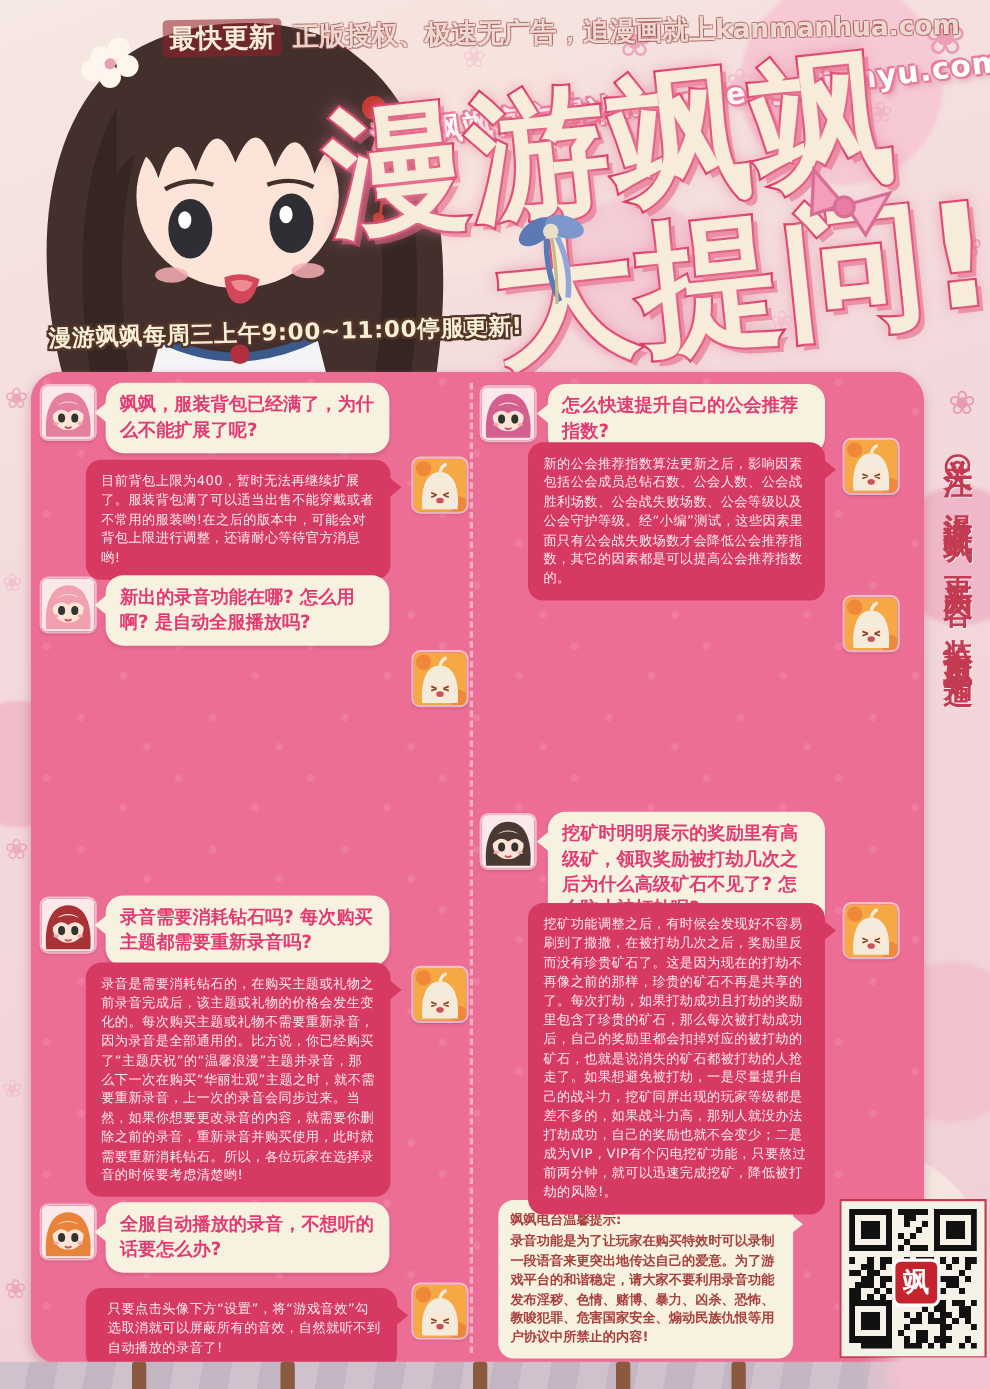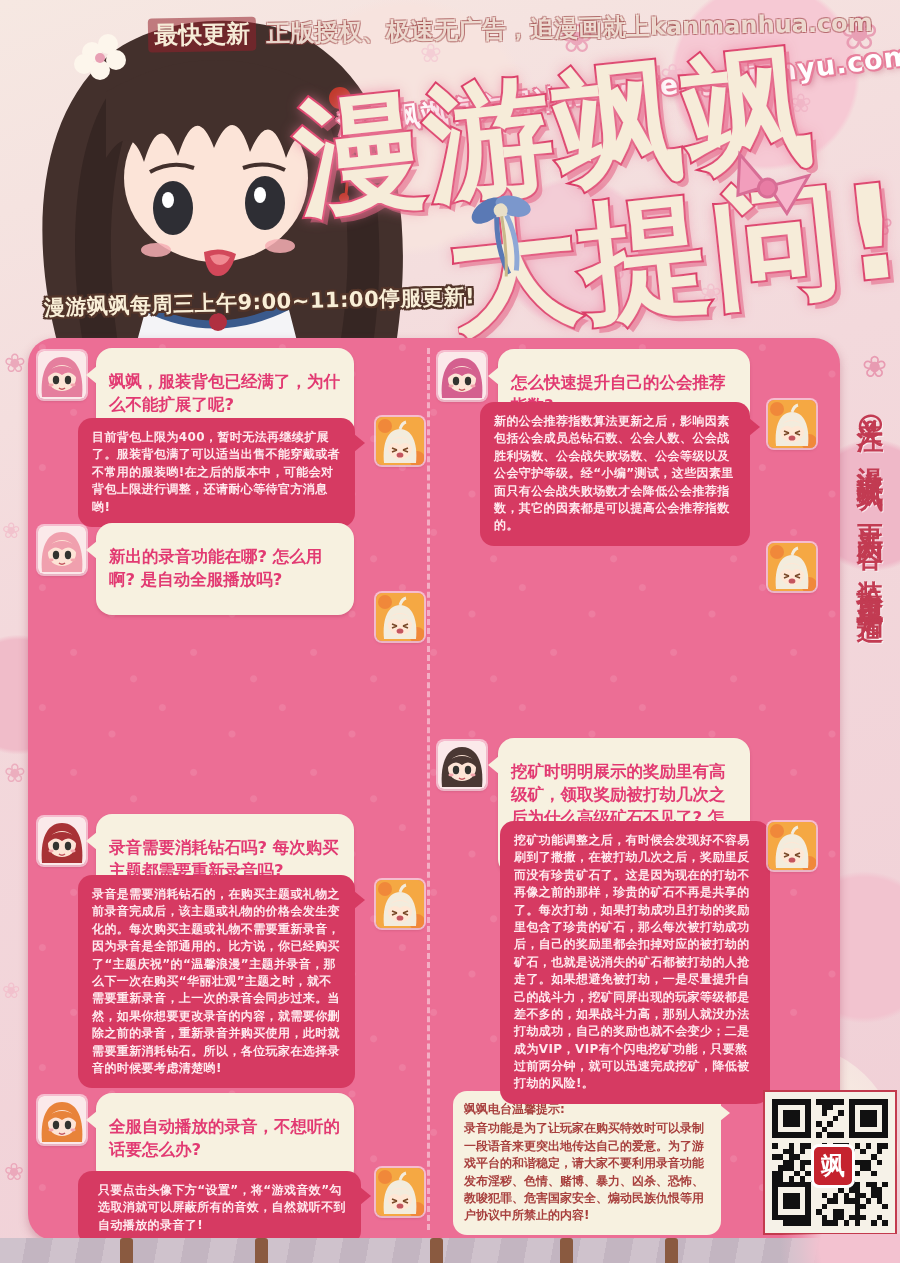--- a/index.html
+++ b/index.html
@@ -42,26 +42,26 @@
       background:
         radial-gradient(circle at 12% 8%, rgba(255,255,255,.10) 0 3px, transparent 4px),
         radial-gradient(circle at 70% 30%, rgba(255,255,255,.10) 0 3px, transparent 4px),
         radial-gradient(circle at 38% 62%, rgba(255,255,255,.10) 0 3px, transparent 4px),
         radial-gradient(circle at 88% 84%, rgba(255,255,255,.10) 0 3px, transparent 4px),
         #ec6e95;
       background-size:120px 120px;
       box-shadow:0 4px 10px rgba(160,60,90,.35);}
   #divider{position:absolute;left:399px;top:10px;height:882px;width:0;
       border-left:3px dashed rgba(255,255,255,.45);}
-  .q-bubble{position:absolute;background:#f7f1e0;border-radius:16px;padding:23px 13px;
+  .q-bubble{position:absolute;background:#f7f1e0;border-radius:16px;padding:9px 13px;
       color:#e23a72;font-weight:bold;font-size:16.5px;line-height:1.38;box-shadow:0 2px 3px rgba(170,60,90,.3);}
   .q-bubble:before{content:"";position:absolute;left:-10px;top:18px;border-top:9px solid transparent;
       border-bottom:9px solid transparent;border-right:11px solid #f7f1e0;}
   .a-bubble{position:absolute;background:#d63a62;border-radius:14px;padding:11px 14px;
-      color:#ffe9ee;font-weight:bold;font-size:12px;line-height:1.45;letter-spacing:.4px;}
+      color:#ffe9ee;font-weight:normal;font-size:12px;line-height:1.45;letter-spacing:.4px;}
   .a-bubble:after{content:"";position:absolute;right:-10px;top:16px;border-top:9px solid transparent;
       border-bottom:9px solid transparent;border-left:11px solid #d63a62;}
   .avatar,.sticker{position:absolute;width:48px;height:48px;border-radius:6px;overflow:hidden;
       box-shadow:0 0 0 2px rgba(255,255,255,.55),0 2px 3px rgba(150,50,80,.4);}
   #tipbox{position:absolute;left:425px;top:753px;width:246px;background:#f7f1e0;border-radius:14px;
       padding:10px 11px;color:#a8403e;font-weight:bold;font-size:12px;line-height:1.45;}
   #tipbox:after{content:"";position:absolute;right:-9px;top:14px;border-top:8px solid transparent;
       border-bottom:8px solid transparent;border-left:10px solid #f7f1e0;}
   #tip-title{margin-bottom:2px;}
   
@@ -314,21 +314,21 @@
     <path d="M4,46 C2,24 8,6 24,6 C40,6 46,24 44,46 Z" fill="#4a3833"></path>
     <ellipse cx="24" cy="27" rx="14" ry="13" fill="#fde4d6"></ellipse>
     <path d="M10,20 Q24,10 38,20 L38,26 Q31,18 24,24 Q17,18 10,26 Z" fill="#4a3833"></path>
     <ellipse cx="18" cy="29" rx="3.2" ry="4.2" fill="#33332f"></ellipse>
     <ellipse cx="30" cy="29" rx="3.2" ry="4.2" fill="#33332f"></ellipse>
     <ellipse cx="13" cy="34" rx="2.6" ry="1.4" fill="#f4a6ad"></ellipse>
     <ellipse cx="35" cy="34" rx="2.6" ry="1.4" fill="#f4a6ad"></ellipse>
     <path d="M21,37 q3,2.5 6,0" stroke="#c4555f" stroke-width="1.6" fill="none"></path>
   </svg></div>
     <div class="q-bubble" style="left: 470px; top: 400px; width: 226px;">挖矿时明明展示的奖励里有高级矿，领取奖励被打劫几次之后为什么高级矿石不见了? 怎么防止被打劫呢?</div>
-    <div class="a-bubble" style="left: 452px; top: 483px; width: 242px; margin-left: 20px;">挖矿功能调整之后，有时候会发现好不容易刷到了撒撒，在被打劫几次之后，奖励里反而没有珍贵矿石了。这是因为现在的打劫不再像之前的那样，珍贵的矿石不再是共享的了。每次打劫，如果打劫成功且打劫的奖励里包含了珍贵的矿石，那么每次被打劫成功后，自己的奖励里都会扣掉对应的被打劫的矿石，也就是说消失的矿石都被打劫的人抢走了。如果想避免被打劫，一是尽量提升自己的战斗力，挖矿同屏出现的玩家等级都是差不多的，如果战斗力高，那别人就没办法打劫成功，自己的奖励也就不会变少；二是成为VIP，VIP有个闪电挖矿功能，只要熬过前两分钟，就可以迅速完成挖矿，降低被打劫的风险!。</div>
+    <div class="a-bubble" style="left: 452px; top: 483px; width: 242px;">挖矿功能调整之后，有时候会发现好不容易刷到了撒撒，在被打劫几次之后，奖励里反而没有珍贵矿石了。这是因为现在的打劫不再像之前的那样，珍贵的矿石不再是共享的了。每次打劫，如果打劫成功且打劫的奖励里包含了珍贵的矿石，那么每次被打劫成功后，自己的奖励里都会扣掉对应的被打劫的矿石，也就是说消失的矿石都被打劫的人抢走了。如果想避免被打劫，一是尽量提升自己的战斗力，挖矿同屏出现的玩家等级都是差不多的，如果战斗力高，那别人就没办法打劫成功，自己的奖励也就不会变少；二是成为VIP，VIP有个闪电挖矿功能，只要熬过前两分钟，就可以迅速完成挖矿，降低被打劫的风险!。</div>
     <div class="sticker" style="left: 740px; top: 484px;"><svg width="48" height="48" viewBox="0 0 48 48">
     <rect width="48" height="48" fill="#f5a843"></rect>
     <circle cx="9" cy="9" r="7" fill="#f0883a"></circle>
         <circle cx="41" cy="42" r="8" fill="#f0883a"></circle>
     <path d="M8,46 C6,26 12,12 24,12 C36,12 42,26 40,46 Z" fill="#f3ecdd"></path>
     <ellipse cx="24" cy="31" rx="12" ry="11" fill="#ffe7d5"></ellipse>
     <path d="M12,26 Q24,16 36,26 L36,30 Q30,23 24,28 Q18,23 12,30 Z" fill="#f3ecdd"></path>
     <path d="M24,12 q2,-6 6,-7" stroke="#f3ecdd" stroke-width="3" fill="none"></path>
     <path d="M16,31 l5,2 m-5,2 l5,-2 M32,31 l-5,2 m5,2 l-5,-2" stroke="#7a4a2a" stroke-width="1.6"></path>
     <ellipse cx="24" cy="38" rx="3.4" ry="2.6" fill="#c4555f"></ellipse>

